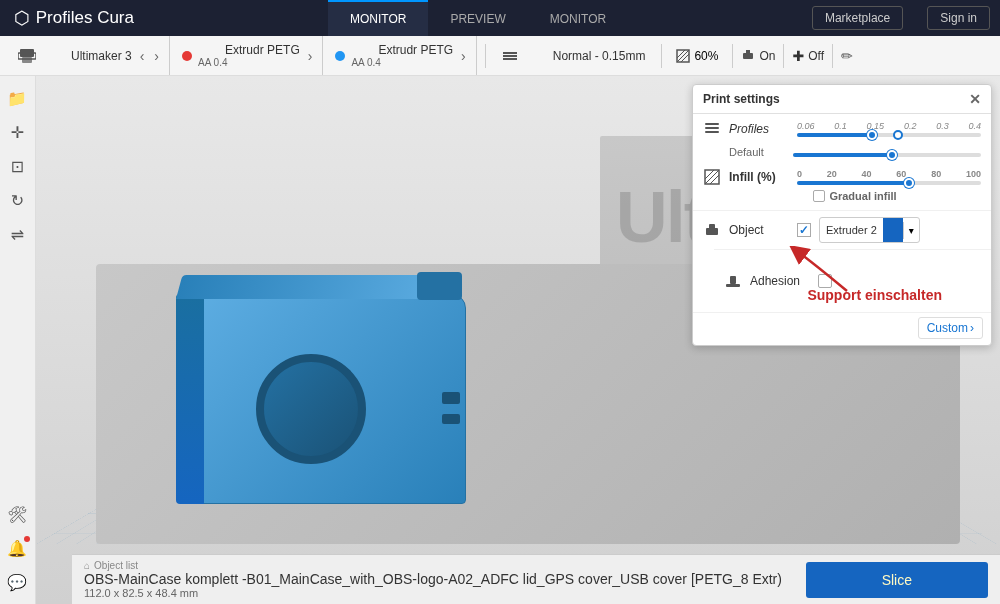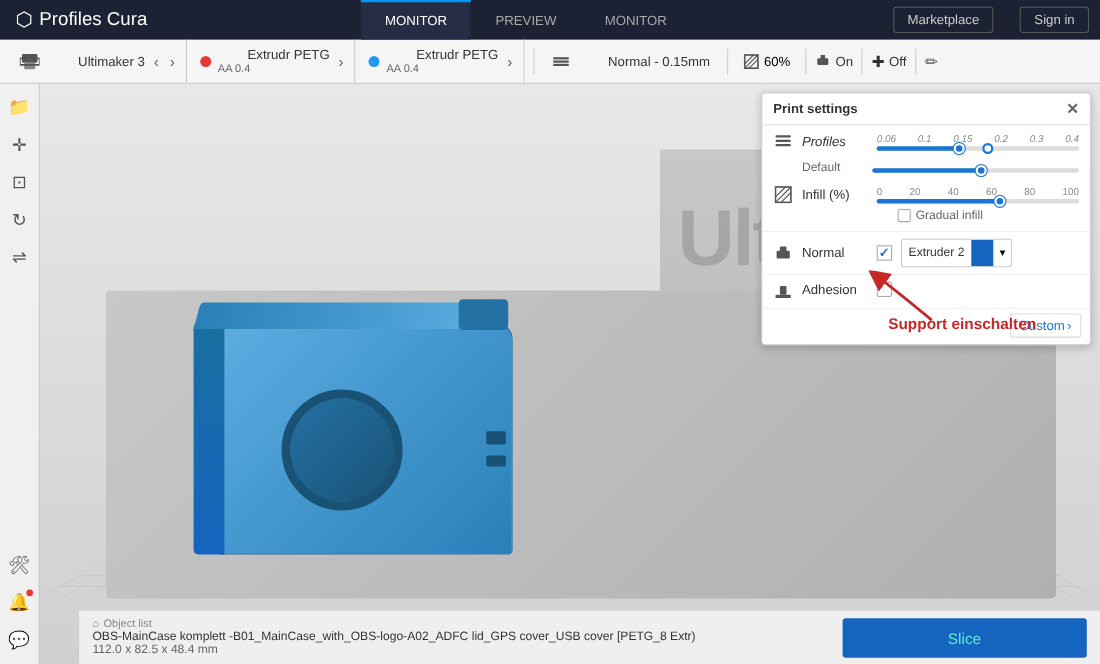--- a/index.html
+++ b/index.html
@@ -141,20 +141,21 @@
     .default-row {
       display: flex; align-items: center;
       padding: 2px 10px 6px 36px; gap: 4px;
     }
     .default-label { font-size: 11px; color: #666; width: 60px; }
 
     
     .infill-row {
       display: flex; align-items: center; flex-direction: column;
       padding: 4px 10px;
+      font-weight: bold;
     }
     .infill-top { display: flex; align-items: center; width: 100%; gap: 8px; margin-bottom: 4px; }
     .infill-slider-container { flex: 1; }
     .infill-scale { display: flex; justify-content: space-between; font-size: 9px; color: #888; margin-bottom: 2px; }
     .gradual-row { display: flex; align-items: center; gap: 4px; padding-left: 26px; margin-bottom: 4px; }
     .gradual-check { width: 12px; height: 12px; border: 1px solid #aaa; border-radius: 2px; }
     .gradual-label { font-size: 11px; color: #666; }
 
     
     .support-row {
@@ -166,22 +167,23 @@
     .extruder-dropdown {
       display: flex; align-items: center; border: 1px solid #ccc;
       border-radius: 3px; overflow: hidden; font-size: 11px;
     }
     .extruder-dd-text { padding: 3px 6px; color: #333; }
     .extruder-dd-color { width: 20px; height: 24px; background: #1565C0; }
     .extruder-dd-arrow { padding: 3px 5px; background: white; border-left: 1px solid #ccc; cursor: pointer; font-size: 10px; }
 
     
     .adhesion-row {
-      display: flex; padding: 6px 10px; gap: 8px;
+      display: flex; align-items: center; padding: 22px 10px; gap: 8px;
       border-top: 1px solid #f0f0f0;
+      margin-left: 21px;
     }
     .adhesion-check { width: 14px; height: 14px; border: 1px solid #aaa; border-radius: 2px; }
 
     
     .annotation {
       position: absolute; top: 210px; right: 58px; z-index: 20;
       display: flex; flex-direction: column; align-items: flex-end;
     }
     .annotation-text {
       font-size: 14px; font-weight: 700; color: #c62828;
@@ -200,25 +202,25 @@
     }
 
     
     .status-bar {
       position: absolute; bottom: 0; left: 36px; right: 0;
       height: 50px; background: rgba(240,240,240,0.95);
       border-top: 1px solid #ccc;
       display: flex; align-items: center; justify-content: space-between;
       padding: 0 12px;
     }
-    .object-name { font-size: 11px; color: #333; }
+    .object-name { font-size: 14px; color: #333; }
     .object-dims { font-size: 11px; color: #666; }
     .slice-btn {
-      background: #1565C0; color: #5eead4; border: none;
-      padding: 10px 96px; border-radius: 3px; font-size: 14px; cursor: pointer;
+      background: #1565C0; color: #fef9c3; border: none;
+      padding: 10px 76px; border-radius: 3px; font-size: 14px; cursor: pointer;
     }
     .object-list-label { font-size: 10px; color: #888; display: flex; align-items: center; gap: 4px; }
   </style>
 </head>
 <body>
 
 <div class="top-nav">
   <div class="logo">
     <span style="font-size:18px;">⬡</span>
     <span>
@@ -427,21 +429,21 @@
         </div>
       </div>
 
       <div class="support-row">
         <div class="row-icon">
           <svg width="16" height="16" viewBox="0 0 16 16">
               <rect x="2" y="6" width="12" height="7" rx="1" fill="#555"></rect>
               <rect x="5" y="2" width="6" height="5" rx="1" fill="#555"></rect>
             </svg>
         </div>
-        <span class="row-label">Normal</span>
+        <span class="row-label">Object</span>
         <div class="support-checkbox">
           <span class="check-mark">✓</span>
         </div>
         <div class="extruder-dropdown">
           <span class="extruder-dd-text">Extruder 2</span>
           <div class="extruder-dd-color"></div>
           <div class="extruder-dd-arrow">▾</div>
         </div>
       </div>
 

